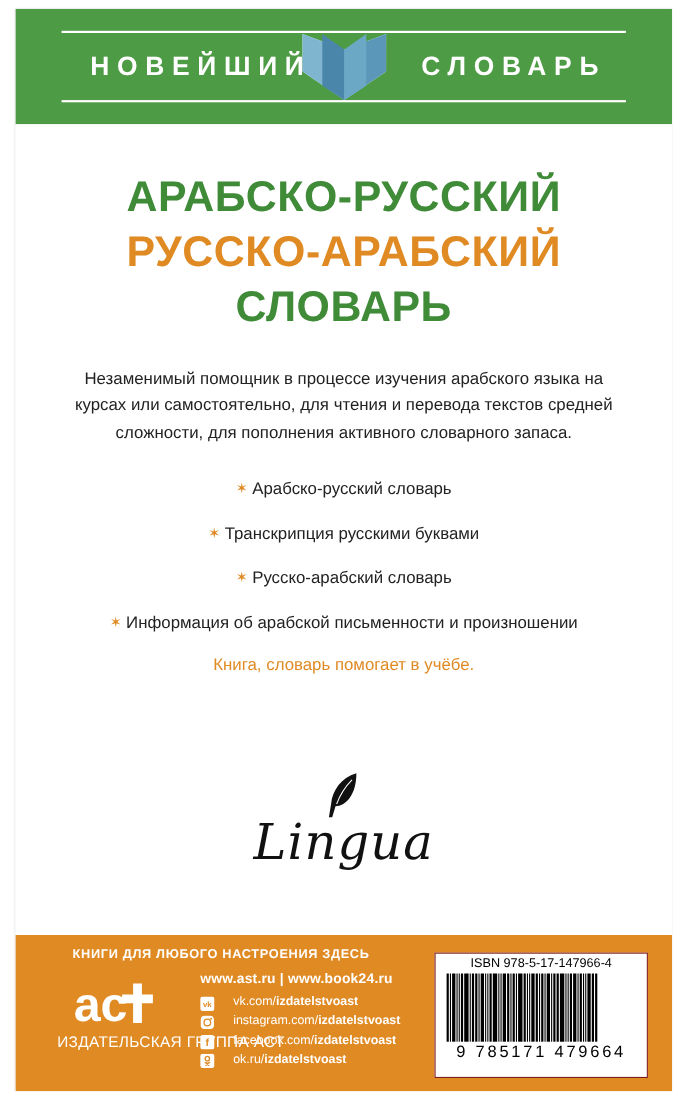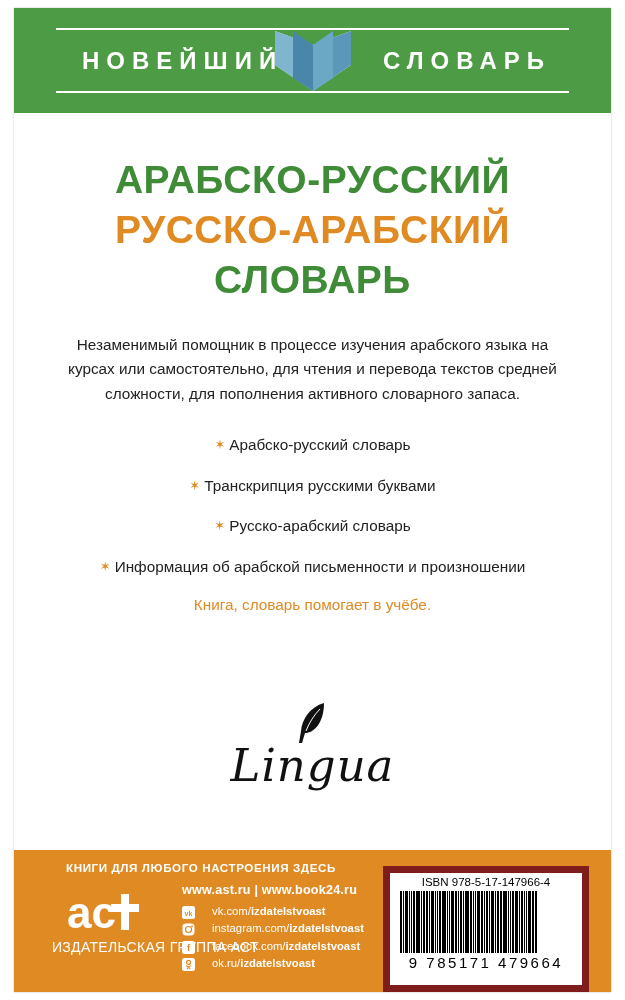--- a/index.html
+++ b/index.html
@@ -226,21 +226,21 @@
   }
   .social-text b { font-weight: bold; }
 
   .isbn-box {
     position: absolute;
     right: 22px;
     top: 16px;
     width: 192px;
     height: 112px;
     background: #ffffff;
-    border: 7px solid #7f1d1d;
+    border: 1px solid #7f1d1d;
   }
   .isbn-text {
     text-align: center;
     font-size: 11.5px;
     color: #000000;
     padding-top: 3px;
     font-family: "Liberation Sans", sans-serif;
   }
   .barcode {
     height: 62px;

